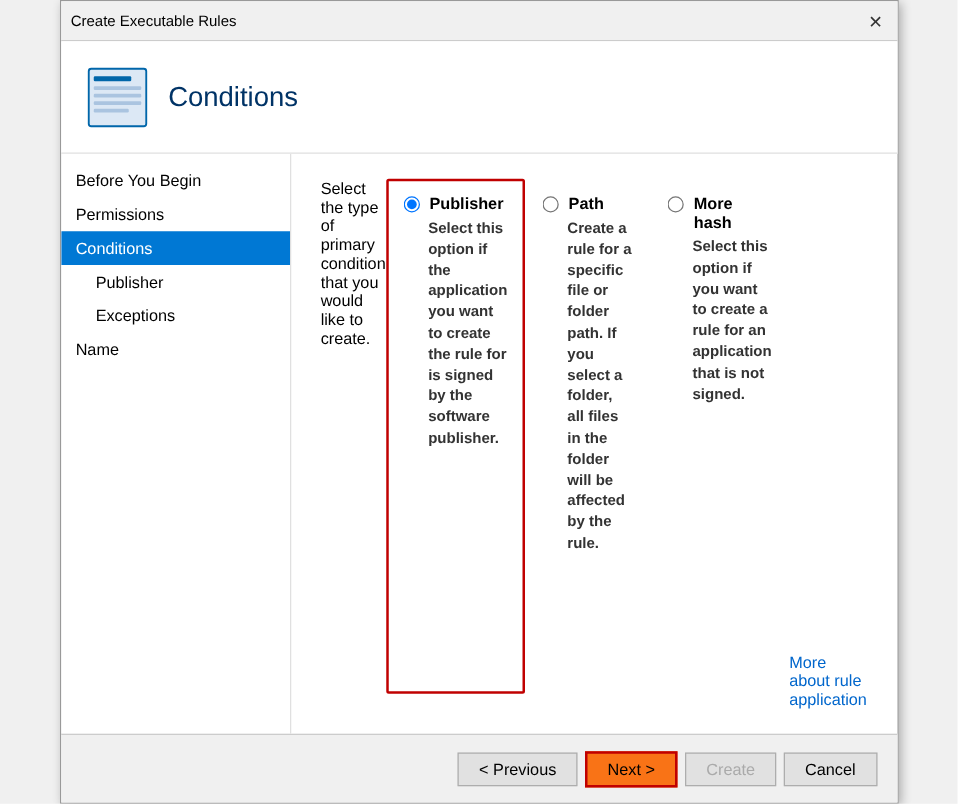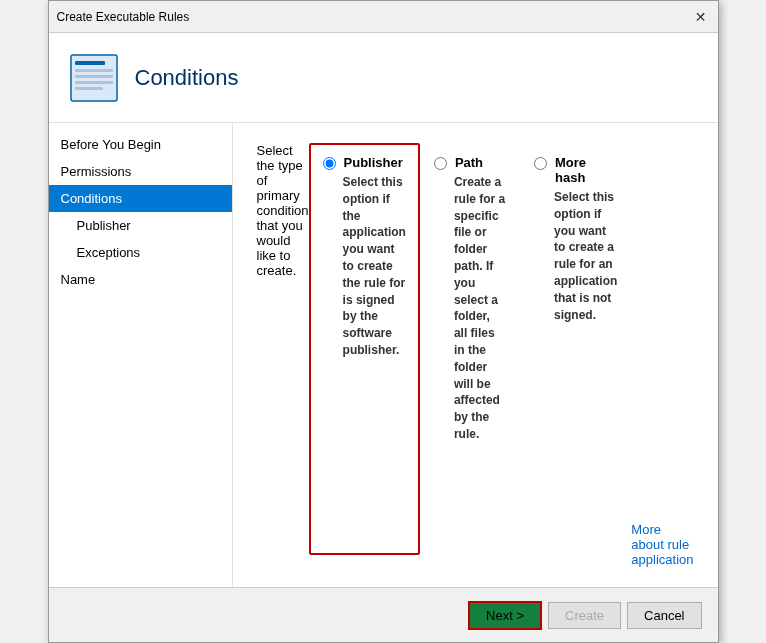--- a/index.html
+++ b/index.html
@@ -155,21 +155,21 @@
       padding: 5px 16px;
       font-size: 13px;
       border: 1px solid #adadad;
       background: #e1e1e1;
       cursor: pointer;
       color: #000;
       min-width: 70px;
       text-align: center;
     }
     .btn.primary {
-      background: #15803d;
+      background: #f97316;
       border: 2px solid #c00000;
     }
     .btn:disabled {
       color: #aaa;
       cursor: default;
     }
     
     .header-icon-svg {
       width: 50px;
       height: 50px;
@@ -235,17 +235,18 @@
           <span class="option-label">More hash</span>
         </div>
         <p class="option-desc">Select this option if you want to create a rule for an application that is not signed.</p>
       </div>
 
       <a class="more-link">More about rule application</a>
     </div>
   </div>
 
   <div class="footer">
+    <button class="btn">&lt; Previous</button>
     <button class="btn primary">Next &gt;</button>
     <button class="btn" disabled="">Create</button>
     <button class="btn">Cancel</button>
   </div>
 </div>
 
 </body></html>

